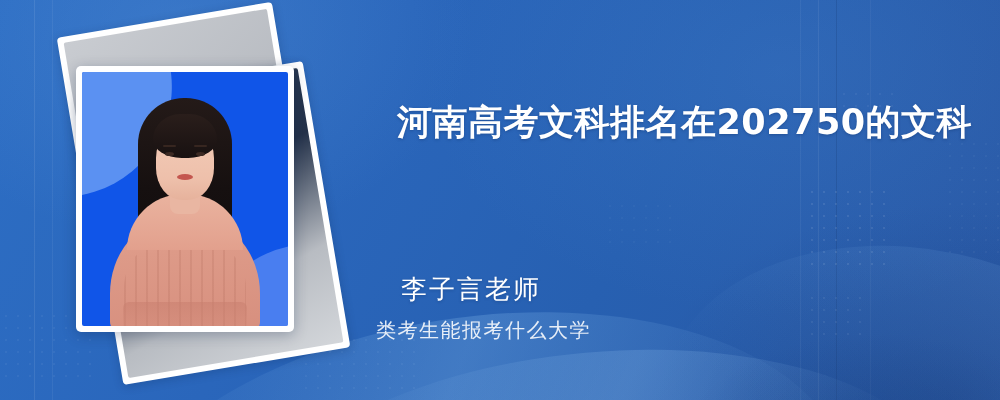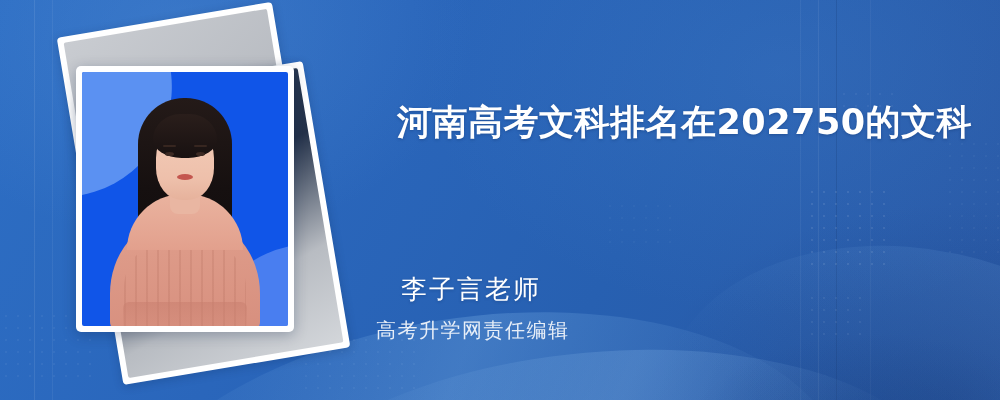--- a/index.html
+++ b/index.html
@@ -372,17 +372,17 @@
 
   </div>
 
   <div id="copy">
 
     <h1 id="headline">
       <span class="hl-line">河南高考文科排名在202750的文科</span>
     </h1>
 
     <div id="author">李子言老师</div>
-    <div id="role">高考升学网责任编辑</div>
+    <div id="role">类考生能报考什么大学</div>
 
   </div>
 
 </div>
 
 </body></html>

